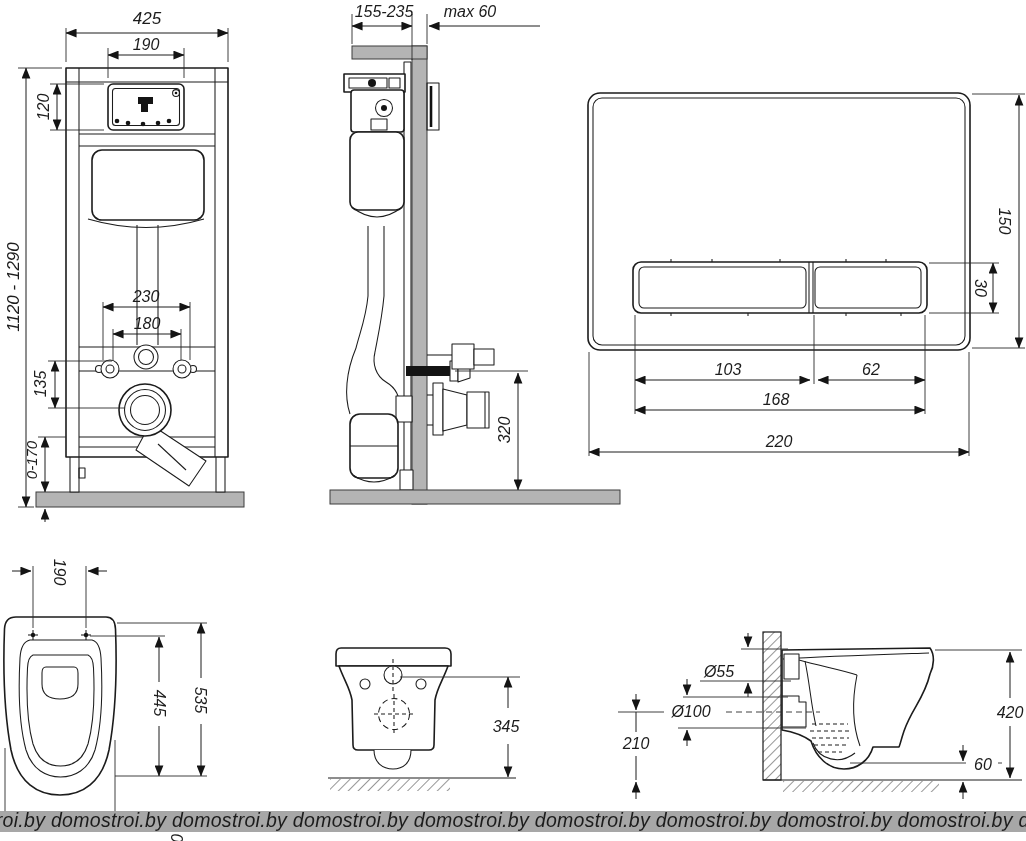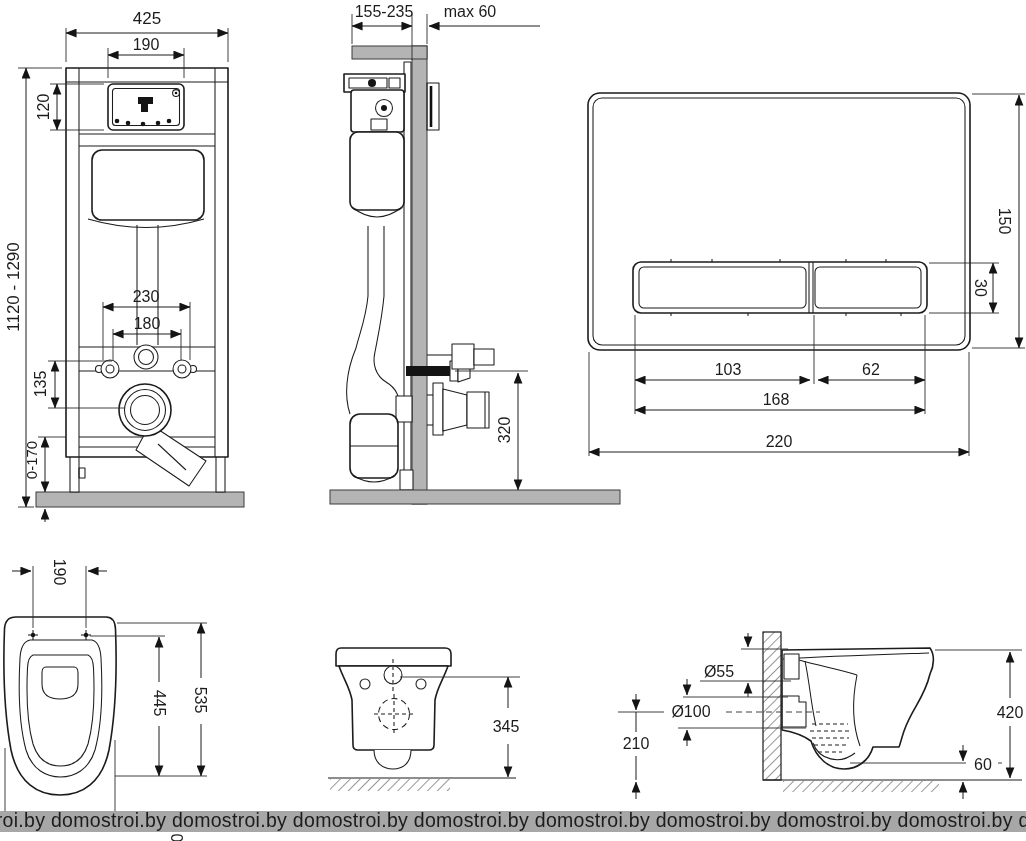--- a/index.html
+++ b/index.html
@@ -1,17 +1,17 @@
 <!DOCTYPE html>
 <html><head>
 <meta charset="utf-8">
 <style>
   html,body{margin:0;padding:0;background:#ffffff;}
   .page{position:relative;width:1026px;height:841px;background:#fff;overflow:hidden;
-        font-family:"Liberation Sans",sans-serif;}
+        font-family:"Liberation Sans",sans-serif;font-style:italic;}
   svg{display:block;}
   text{fill:#1c1c1c;font-family:"Liberation Sans",sans-serif;}
   .o{stroke:#1c1c1c;fill:none;stroke-width:1.6;stroke-linejoin:round;stroke-linecap:round;}
   .t{stroke:#1c1c1c;fill:none;stroke-width:1.05;stroke-linejoin:round;}
   .w{fill:#ffffff;}
   .d{stroke:#1c1c1c;fill:none;stroke-width:1;}
   .e{stroke:#2b2b2b;fill:none;stroke-width:0.9;}
   .gray{fill:#b4b4b4;stroke:#3c3c3c;stroke-width:1;}
   .blk{fill:#141414;stroke:none;}
   .dash{stroke-dasharray:6 4;}

